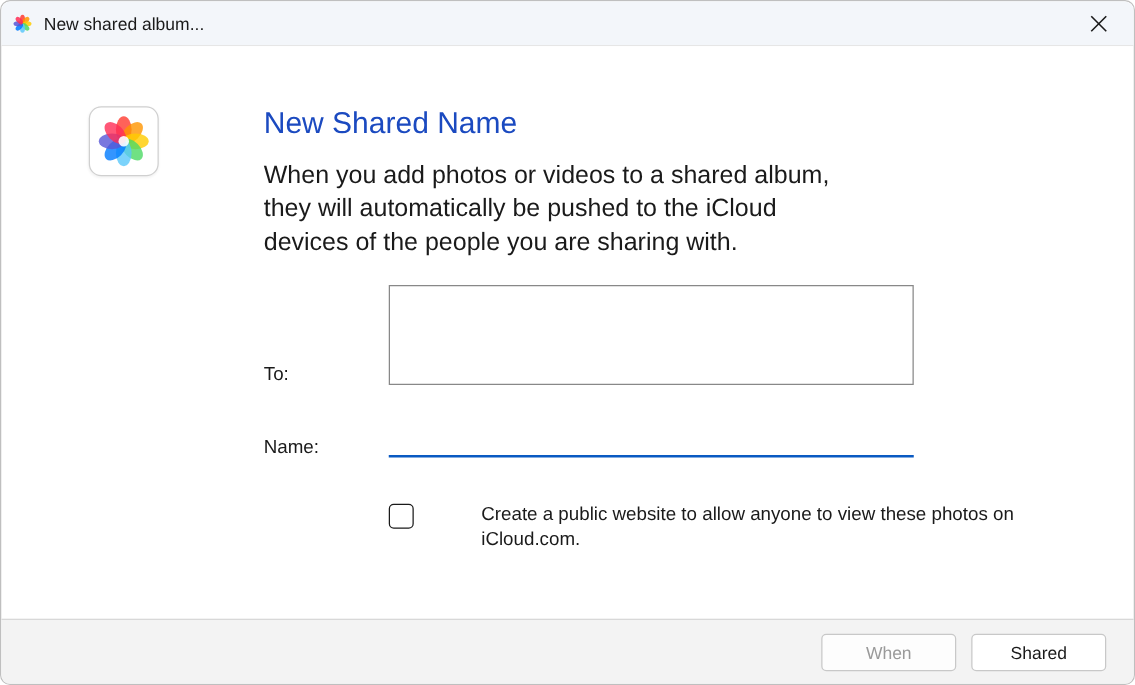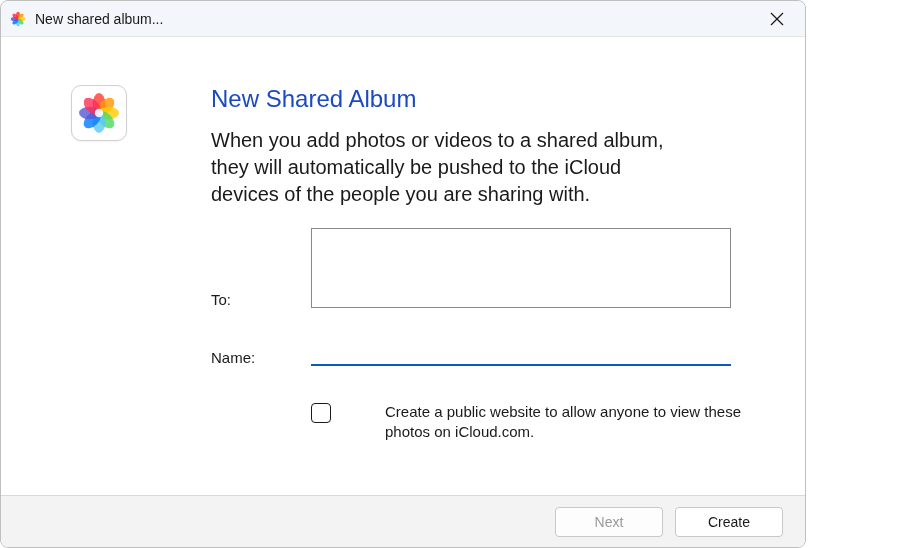--- a/index.html
+++ b/index.html
@@ -8,21 +8,21 @@
       padding: 0;
     }
     body {
       font-family: "Segoe UI", Tahoma, sans-serif;
       background: #ffffff;
       width: 908px;
       height: 548px;
       overflow: hidden;
     }
     .window {
-      width: 806px;
+      width: 908px;
       height: 548px;
       border: 1px solid #bfbfbf;
       border-radius: 8px;
       display: flex;
       flex-direction: column;
       background: #ffffff;
       overflow: hidden;
     }
     .titlebar {
       height: 36px;
@@ -231,38 +231,38 @@
             <ellipse cx="0" cy="-9" rx="6" ry="10" fill="#007aff" opacity="0.8" transform="rotate(225)"></ellipse>
             <ellipse cx="0" cy="-9" rx="6" ry="10" fill="#5856d6" opacity="0.8" transform="rotate(270)"></ellipse>
             <ellipse cx="0" cy="-9" rx="6" ry="10" fill="#ff2d55" opacity="0.8" transform="rotate(315)"></ellipse>
             <circle cx="0" cy="0" r="4" fill="#ffffff" opacity="0.9"></circle>
           </g>
         </svg>
       </div>
     </div>
 
     <div class="main-col">
-      <h1 class="heading">New Shared Album</h1>
+      <h1 class="heading">New Shared Name</h1>
       <p class="description">When you add photos or videos to a shared album, they will automatically be pushed to the iCloud devices of the people you are sharing with.</p>
 
       <div class="form-row">
         <div class="form-label">To:</div>
         <textarea class="to-field" value="" style=""></textarea>
       </div>
 
       <div class="form-row">
         <div class="form-label">Name:</div>
         <input type="text" class="name-field" value="" style="">
       </div>
 
       <div class="checkbox-row">
         <div class="checkbox"></div>
         <div class="checkbox-label">Create a public website to allow anyone to view these photos on iCloud.com.</div>
       </div>
     </div>
   </div>
 
   <div class="footer">
-    <button class="btn btn-disabled">Next</button>
-    <button class="btn btn-enabled">Create</button>
+    <button class="btn btn-disabled">When</button>
+    <button class="btn btn-enabled">Shared</button>
   </div>
 
 </div>
 
 </body></html>

